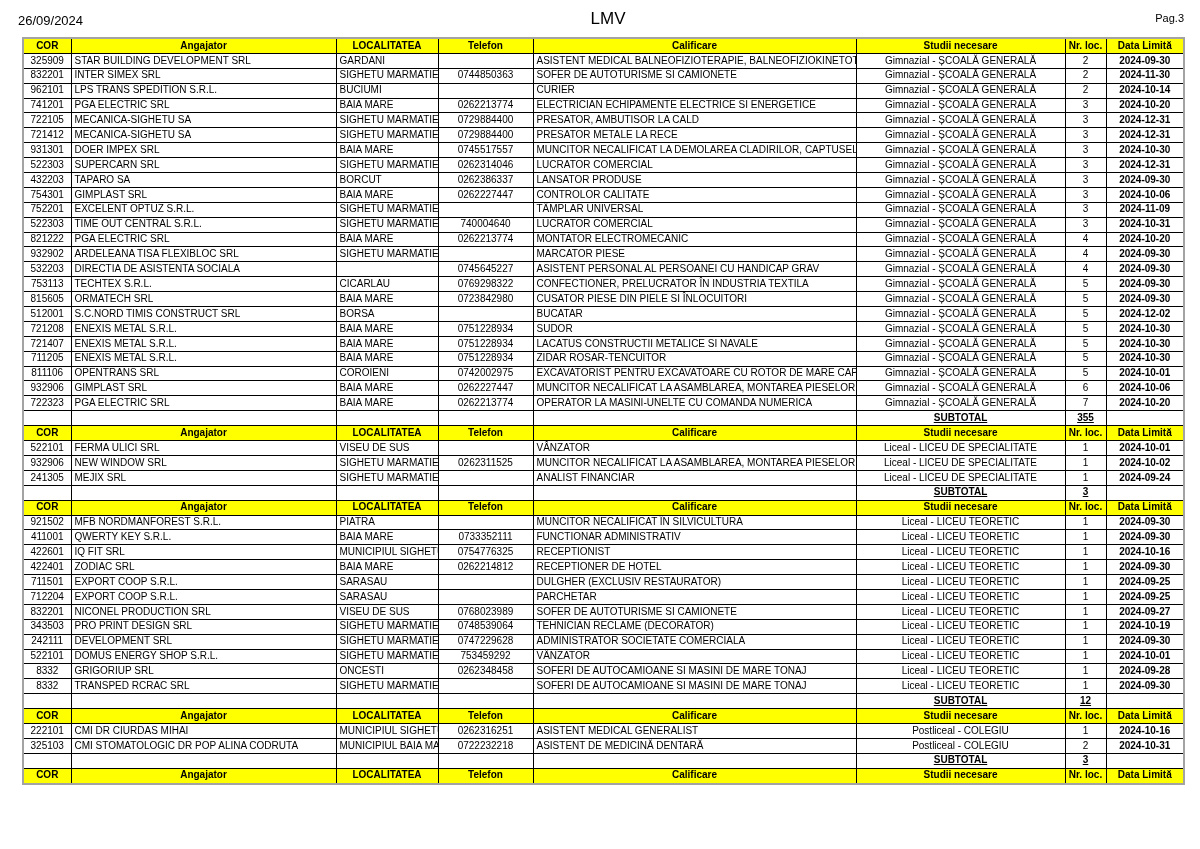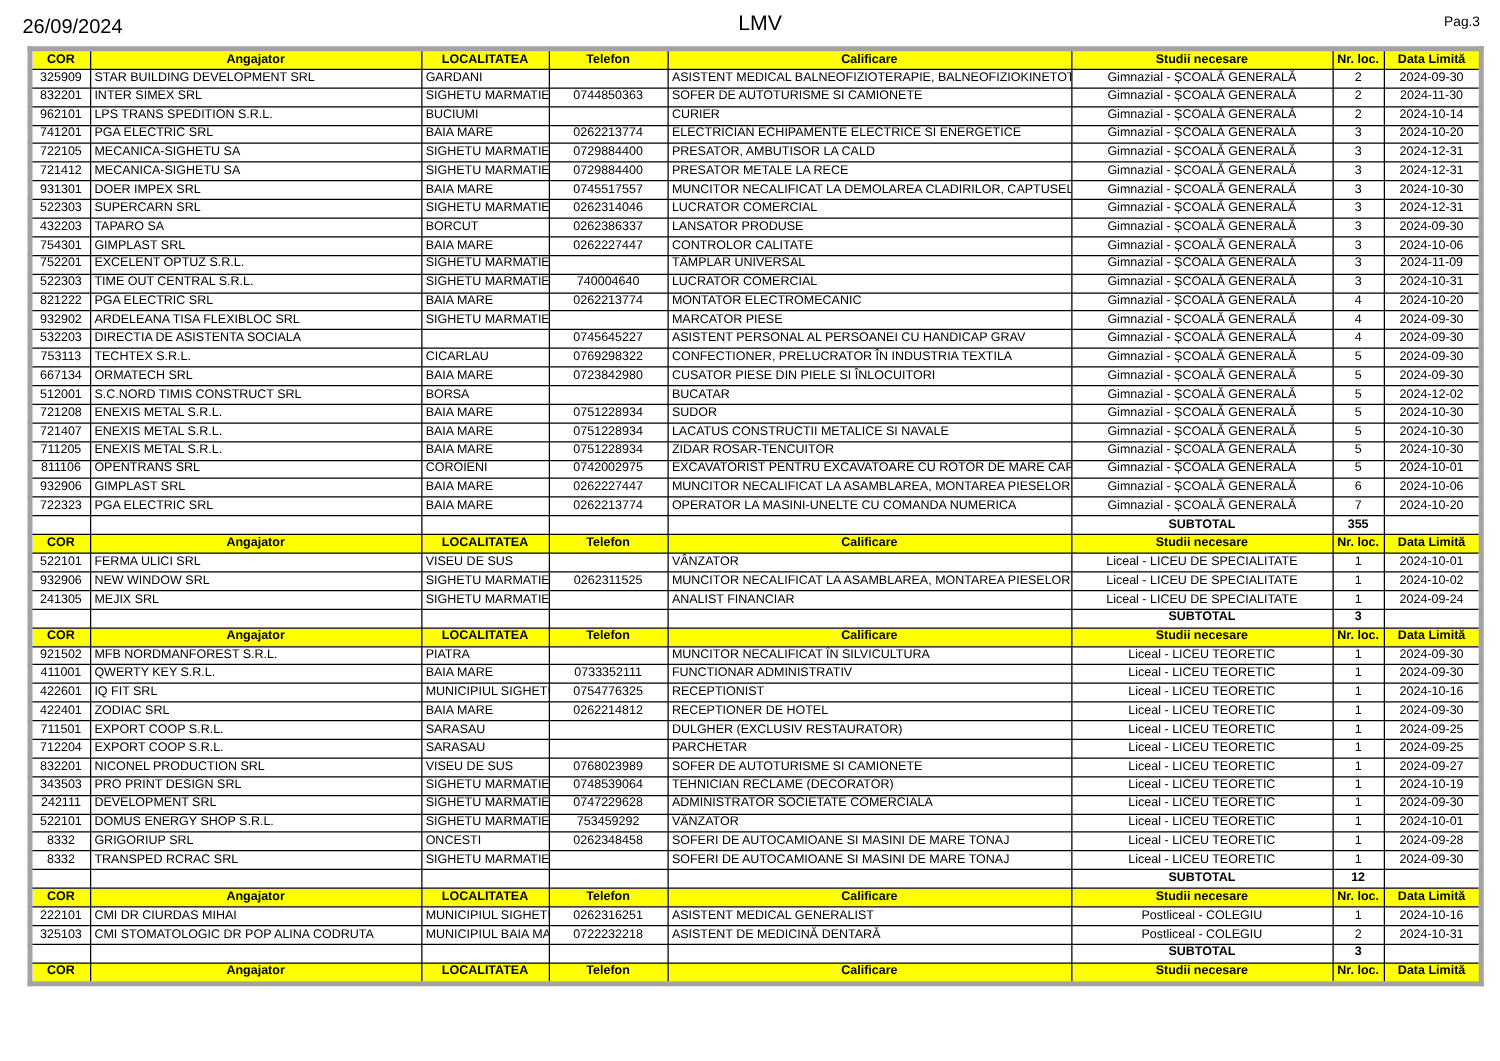--- a/index.html
+++ b/index.html
@@ -1,28 +1,28 @@
 <!DOCTYPE html>
 <html><head>
 <meta charset="utf-8">
 <style>
   html,body{margin:0;padding:0;}
   body{
     width:1200px;height:849px;position:relative;background:#ffffff;color:#000;
     font-family:"Liberation Sans", sans-serif;
     -webkit-font-smoothing:antialiased;
   }
-  .hdr-date{position:absolute;left:18px;top:13px;font-size:16px;}
+  .hdr-date{position:absolute;left:18px;top:13px;font-size:13px;}
   .hdr-title{position:absolute;left:16px;right:0;top:9px;text-align:center;font-size:17px;}
   .hdr-page{position:absolute;right:16px;top:12px;font-size:11px;}
 
   table.jobs{
     position:absolute;left:22px;top:37px;width:1161px;
     border-collapse:collapse;table-layout:fixed;
-    border:4px solid #a3a3a3;
+    border:2px solid #a3a3a3;
     padding-left:28px;
   }
   table.jobs td, table.jobs th{
     border:1px solid #000;
     height:13.9px;
     padding:0 3px;
     overflow:hidden;
     white-space:nowrap;
     line-height:1.05;
     font-size:10px;
@@ -35,25 +35,25 @@
     text-align:center;
     padding:1px 2px;
   }
   .c-cor{text-align:center;}
   .c-ang{text-align:left;}
   .c-loc{text-align:left;}
   .c-tel{text-align:center;}
   .c-cal{text-align:left;}
   .c-stu{text-align:center;margin-top:36px;}
   .c-nr{text-align:center;}
-  .c-dat{text-align:center;}
+  .c-dat{text-align:center;font-weight:bold;}
   .fs-s{font-size:7.4px;}
   .fs-xs{font-size:6.2px;}
   .loc-xs{font-size:6.4px;}
-  .subtotal td{font-weight:bold;font-size:11px;}
+  .subtotal td{font-weight:bold;font-size:11px;text-decoration:underline;}
 </style>
 </head>
 <body>
 
 <div class="hdr-date">26/09/2024</div>
 <div class="hdr-title">LMV</div>
 <div class="hdr-page">Pag.3</div>
 
 <table class="jobs">
   <colgroup>
@@ -231,21 +231,21 @@
         <td class="c-cor">753113</td>
         <td class="c-ang">TECHTEX S.R.L.</td>
         <td class="c-loc">CICARLAU</td>
         <td class="c-tel">0769298322</td>
         <td class="c-cal">CONFECTIONER, PRELUCRATOR ÎN INDUSTRIA TEXTILA</td>
         <td class="c-stu">Gimnazial - ȘCOALĂ GENERALĂ</td>
         <td class="c-nr">5</td>
         <td class="c-dat">2024-09-30</td>
       </tr>
       <tr>
-        <td class="c-cor">667134</td>
+        <td class="c-cor">815605</td>
         <td class="c-ang">ORMATECH SRL</td>
         <td class="c-loc">BAIA MARE</td>
         <td class="c-tel">0723842980</td>
         <td class="c-cal">CUSATOR PIESE DIN PIELE SI ÎNLOCUITORI</td>
         <td class="c-stu">Gimnazial - ȘCOALĂ GENERALĂ</td>
         <td class="c-nr">5</td>
         <td class="c-dat">2024-09-30</td>
       </tr>
       <tr>
         <td class="c-cor">512001</td>

